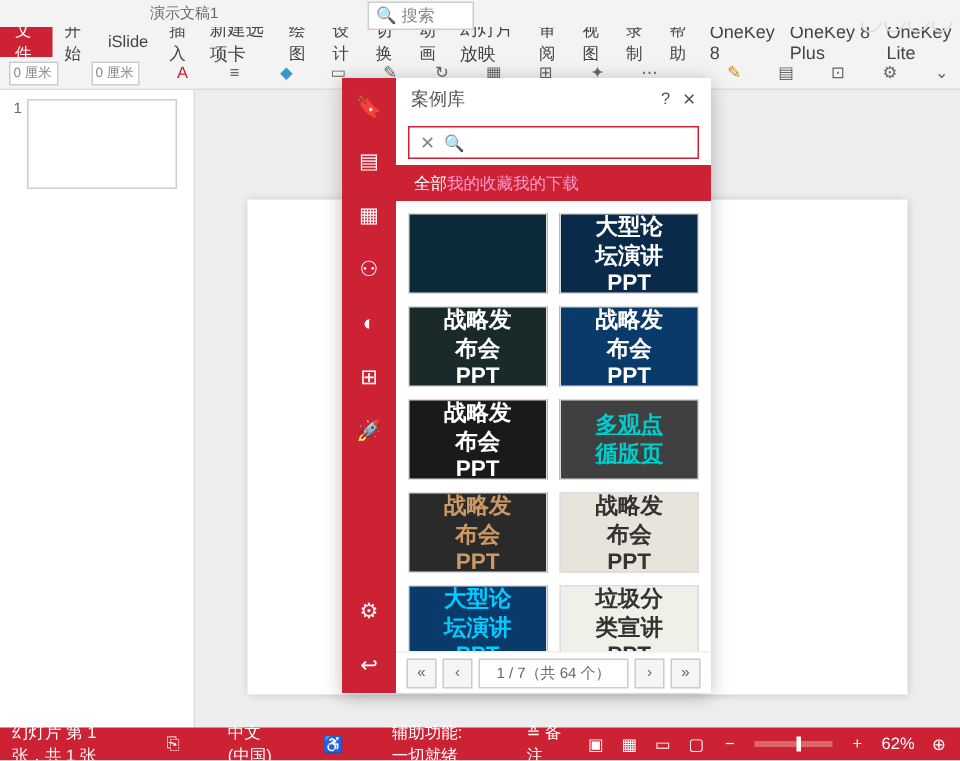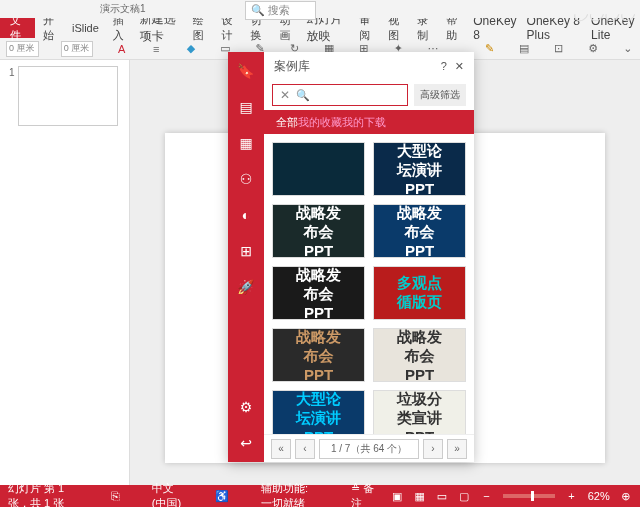--- a/index.html
+++ b/index.html
@@ -130,34 +130,33 @@
       <div class="panel-hdr-r">
         <span>?</span>
         <span>✕</span>
       </div>
     </div>
     <div class="searchrow">
       <div class="sinput">
         <span class="x">✕</span>
         <span class="mag">🔍</span>
       </div>
-      <div class="advbtn">高级筛选</div>
     </div>
     <div class="tabs">
       <span class="ptab active">全部</span>
       <span class="ptab">我的收藏</span>
       <span class="ptab">我的下载</span>
     </div>
     <div class="grid" id="grid">
         <div class="card" style="background: rgb(10, 42, 58);"></div>
         <div class="card" style="background: rgb(10, 42, 74);">大型论坛演讲PPT</div>
         <div class="card" style="background: rgb(26, 42, 42);">战略发布会PPT</div>
         <div class="card" style="background: rgb(10, 58, 106);">战略发布会PPT</div>
         <div class="card" style="background: rgb(26, 26, 26);">战略发布会PPT</div>
-        <div class="card" style="background: #b91c1c; color: rgb(0, 204, 204);">多观点循版页</div>
+        <div class="card" style="background: #404040; color: rgb(0, 204, 204); text-decoration: underline;">多观点循版页</div>
         <div class="card" style="background: rgb(42, 42, 42); color: rgb(204, 153, 102);">战略发布会PPT</div>
         <div class="card" style="background: rgb(232, 228, 220); color: rgb(51, 51, 51);">战略发布会PPT</div>
         <div class="card" style="background: rgb(10, 58, 106); color: rgb(0, 204, 255);">大型论坛演讲PPT</div>
         <div class="card" style="background: rgb(240, 240, 232); color: rgb(51, 51, 51);">垃圾分类宣讲PPT</div>
       </div>
     <div class="pager">
       <div class="pbtn">«</div>
       <div class="pbtn">‹</div>
       <div class="pinfo">1 / 7（共 64 个）</div>
       <div class="pbtn">›</div>

